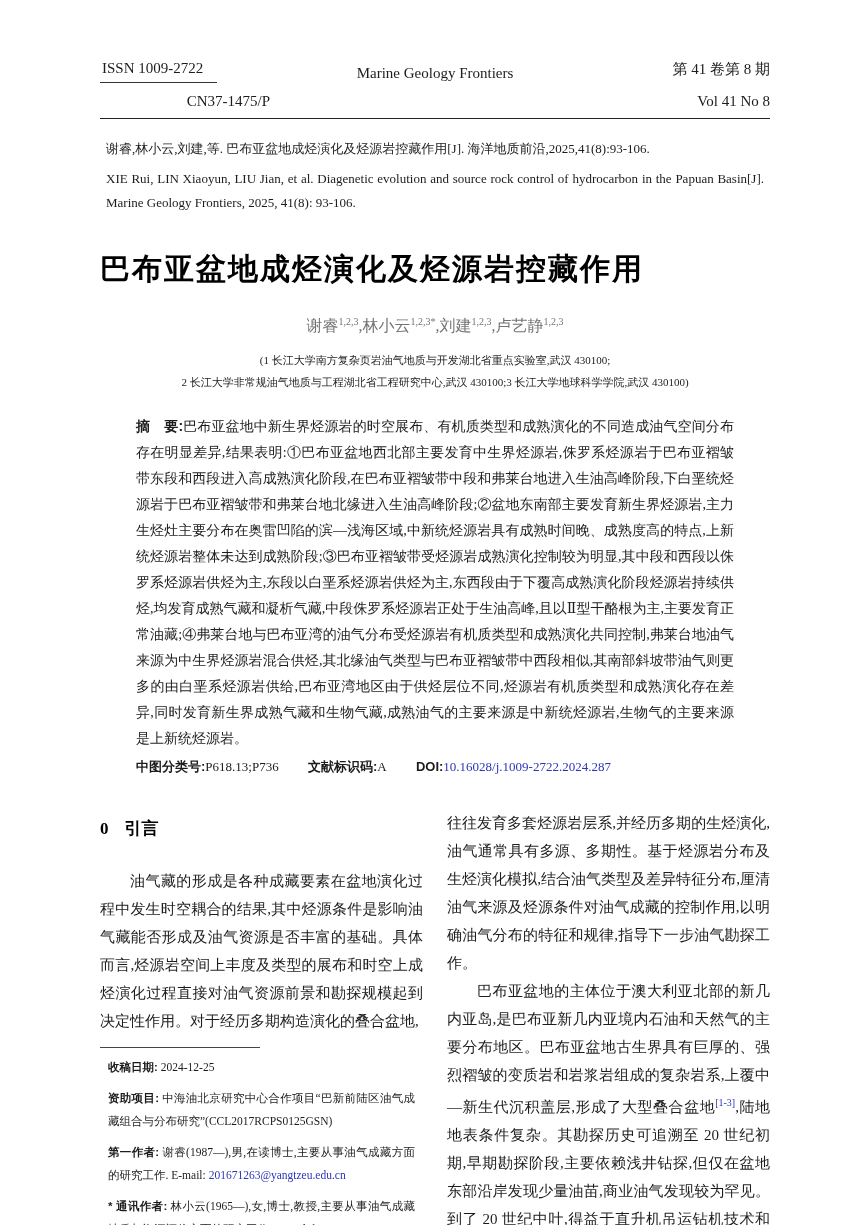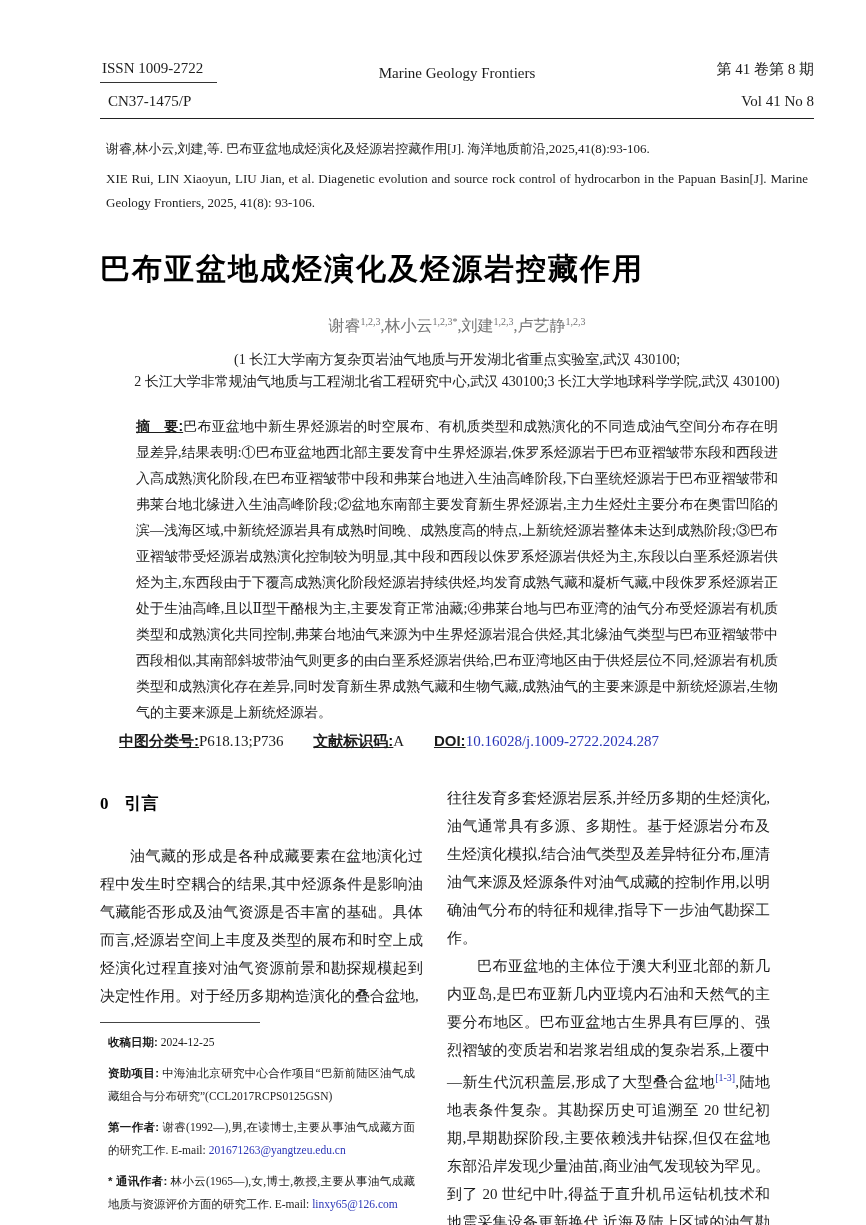--- a/index.html
+++ b/index.html
@@ -2,46 +2,46 @@
 <html><head>
 <meta charset="utf-8">
 <style>
   * { margin:0; padding:0; box-sizing:border-box; }
   html,body { background:#ffffff; }
   .page {
     position:relative; width:866px; height:1225px; margin:0 auto;
     background:#ffffff; overflow:hidden;
     font-family:"Liberation Serif","DejaVu Serif",serif;
     color:#1c1c1c;
-    padding:60px 52px 0 100px;
+    padding:60px 96px 0 100px;
   }
   
   .jheader { display:flex; justify-content:space-between; align-items:stretch; }
   .jheader .hcell { display:flex; flex-direction:column; justify-content:space-between; }
   .hleft { text-align:left; width:170px; }
   .hcenter { text-align:center; flex:1; }
   .hright { text-align:right; width:170px; }
   .hline1 { font-size:15px; padding-bottom:5px; }
   .hline2 { font-size:15px; padding-top:5px; }
   .issn { border-bottom:1px solid #333; display:inline-block; padding:0 14px 5px 2px; }
-  .cnnum { padding-left:8px; }
+  .cnnum { padding-left:8px;text-align:right; }
   .hdr-rule { border-bottom:1.6px solid #222; margin-top:8px; }
   
   .citation { margin-top:18px; font-size:13px; line-height:24px; text-align:justify; }
   .citation p { margin:6px; }
   
   .title { text-align:left; font-size:30px; font-weight:bold; letter-spacing:2px; margin-top:34px; color:#000; }
   .authors { text-align:center; margin-top:26px; font-size:16px; color:#737373; }
   .authors sup { font-size:10px; }
-  .affils { text-align:center; margin-top:12px; font-size:14px; line-height:22px; color:#222; }
+  .affils { text-align:center; margin-top:12px; font-size:11px; line-height:22px; color:#222; }
   
   .abstract { margin:20px 36px 0 36px; font-size:14px; line-height:26px; text-align:justify; }
-  .lbl { font-weight:bold; font-family:"Liberation Sans","DejaVu Sans",sans-serif;text-decoration:underline; }
+  .lbl { font-weight:bold; font-family:"Liberation Sans","DejaVu Sans",sans-serif; }
   .keywords { margin:2px 36px 0 36px; font-size:14px; line-height:25px; text-align:left; }
-  .metaline { margin:2px 36px 0 19px; font-size:15px; line-height:25px; }
+  .metaline { margin:2px 36px 0 36px; font-size:13px; line-height:25px; }
   .metaline .group { margin-right:26px; }
   .link { color:#2a35b8; text-decoration:none; }
   
   .columns { display:flex; gap:24px; margin-top:30px; }
   .col { width:323px; flex:0 0 323px; font-size:15px; line-height:28px; text-align:justify; }
   .sec-head { font-size:17px; font-weight:bold; font-family:Liberation Serif, serif; margin:6px 0 24px 0; color:#000; }
   .sec-head .num { margin-right:16px; }
   .indent { text-indent:2em; }
   .ref-sup { color:#2a35b8; font-size:10px; }
   
@@ -102,21 +102,21 @@
     <div class="col">
       <div class="sec-head">
         <span class="num">0</span><span>引言</span>
       </div>
       <p class="indent">油气藏的形成是各种成藏要素在盆地演化过程中发生时空耦合的结果,其中烃源条件是影响油气藏能否形成及油气资源是否丰富的基础。具体而言,烃源岩空间上丰度及类型的展布和时空上成烃演化过程直接对油气资源前景和勘探规模起到决定性作用。对于经历多期构造演化的叠合盆地,</p>
 
       <div class="foot-rule"></div>
       <div class="footnotes">
         <p><span class="fn-label">收稿日期:</span> <span>2024-12-25</span></p>
         <p><span class="fn-label">资助项目:</span> <span>中海油北京研究中心合作项目“巴新前陆区油气成藏组合与分布研究”(CCL2017RCPS0125GSN)</span></p>
-        <p><span class="fn-label">第一作者:</span> <span>谢睿(1992—),男,在读博士,主要从事油气成藏方面的研究工作. E-mail:</span> <a class="link" href="#">201671263@yangtzeu.edu.cn</a></p>
+        <p><span class="fn-label">第一作者:</span> <span>谢睿(1987—),男,在读博士,主要从事油气成藏方面的研究工作. E-mail:</span> <a class="link" href="#">201671263@yangtzeu.edu.cn</a></p>
         <p><span class="fn-label">* 通讯作者:</span> <span>林小云(1965—),女,博士,教授,主要从事油气成藏地质与资源评价方面的研究工作. E-mail:</span> <a class="link" href="#">linxy65@126.com</a></p>
       </div>
     </div>
 
     <div class="col">
       <p>往往发育多套烃源岩层系,并经历多期的生烃演化,油气通常具有多源、多期性。基于烃源岩分布及生烃演化模拟,结合油气类型及差异特征分布,厘清油气来源及烃源条件对油气成藏的控制作用,以明确油气分布的特征和规律,指导下一步油气勘探工作。</p>
       <p class="indent"><span>巴布亚盆地的主体位于澳大利亚北部的新几内亚岛,是巴布亚新几内亚境内石油和天然气的主要分布地区。巴布亚盆地古生界具有巨厚的、强烈褶皱的变质岩和岩浆岩组成的复杂岩系,上覆中—新生代沉积盖层,形成了大型叠合盆地</span><sup class="ref-sup">[1-3]</sup><span>,陆地地表条件复杂。其勘探历史可追溯至 20 世纪初期,早期勘探阶段,主要依赖浅井钻探,但仅在盆地东部沿岸发现少量油苗,商业油气发现较为罕见。到了 20 世纪中叶,得益于直升机吊运钻机技术和地震采集设备更新换代,近海及陆上区域的油气勘探</span></p>
     </div>
 
   </div>

